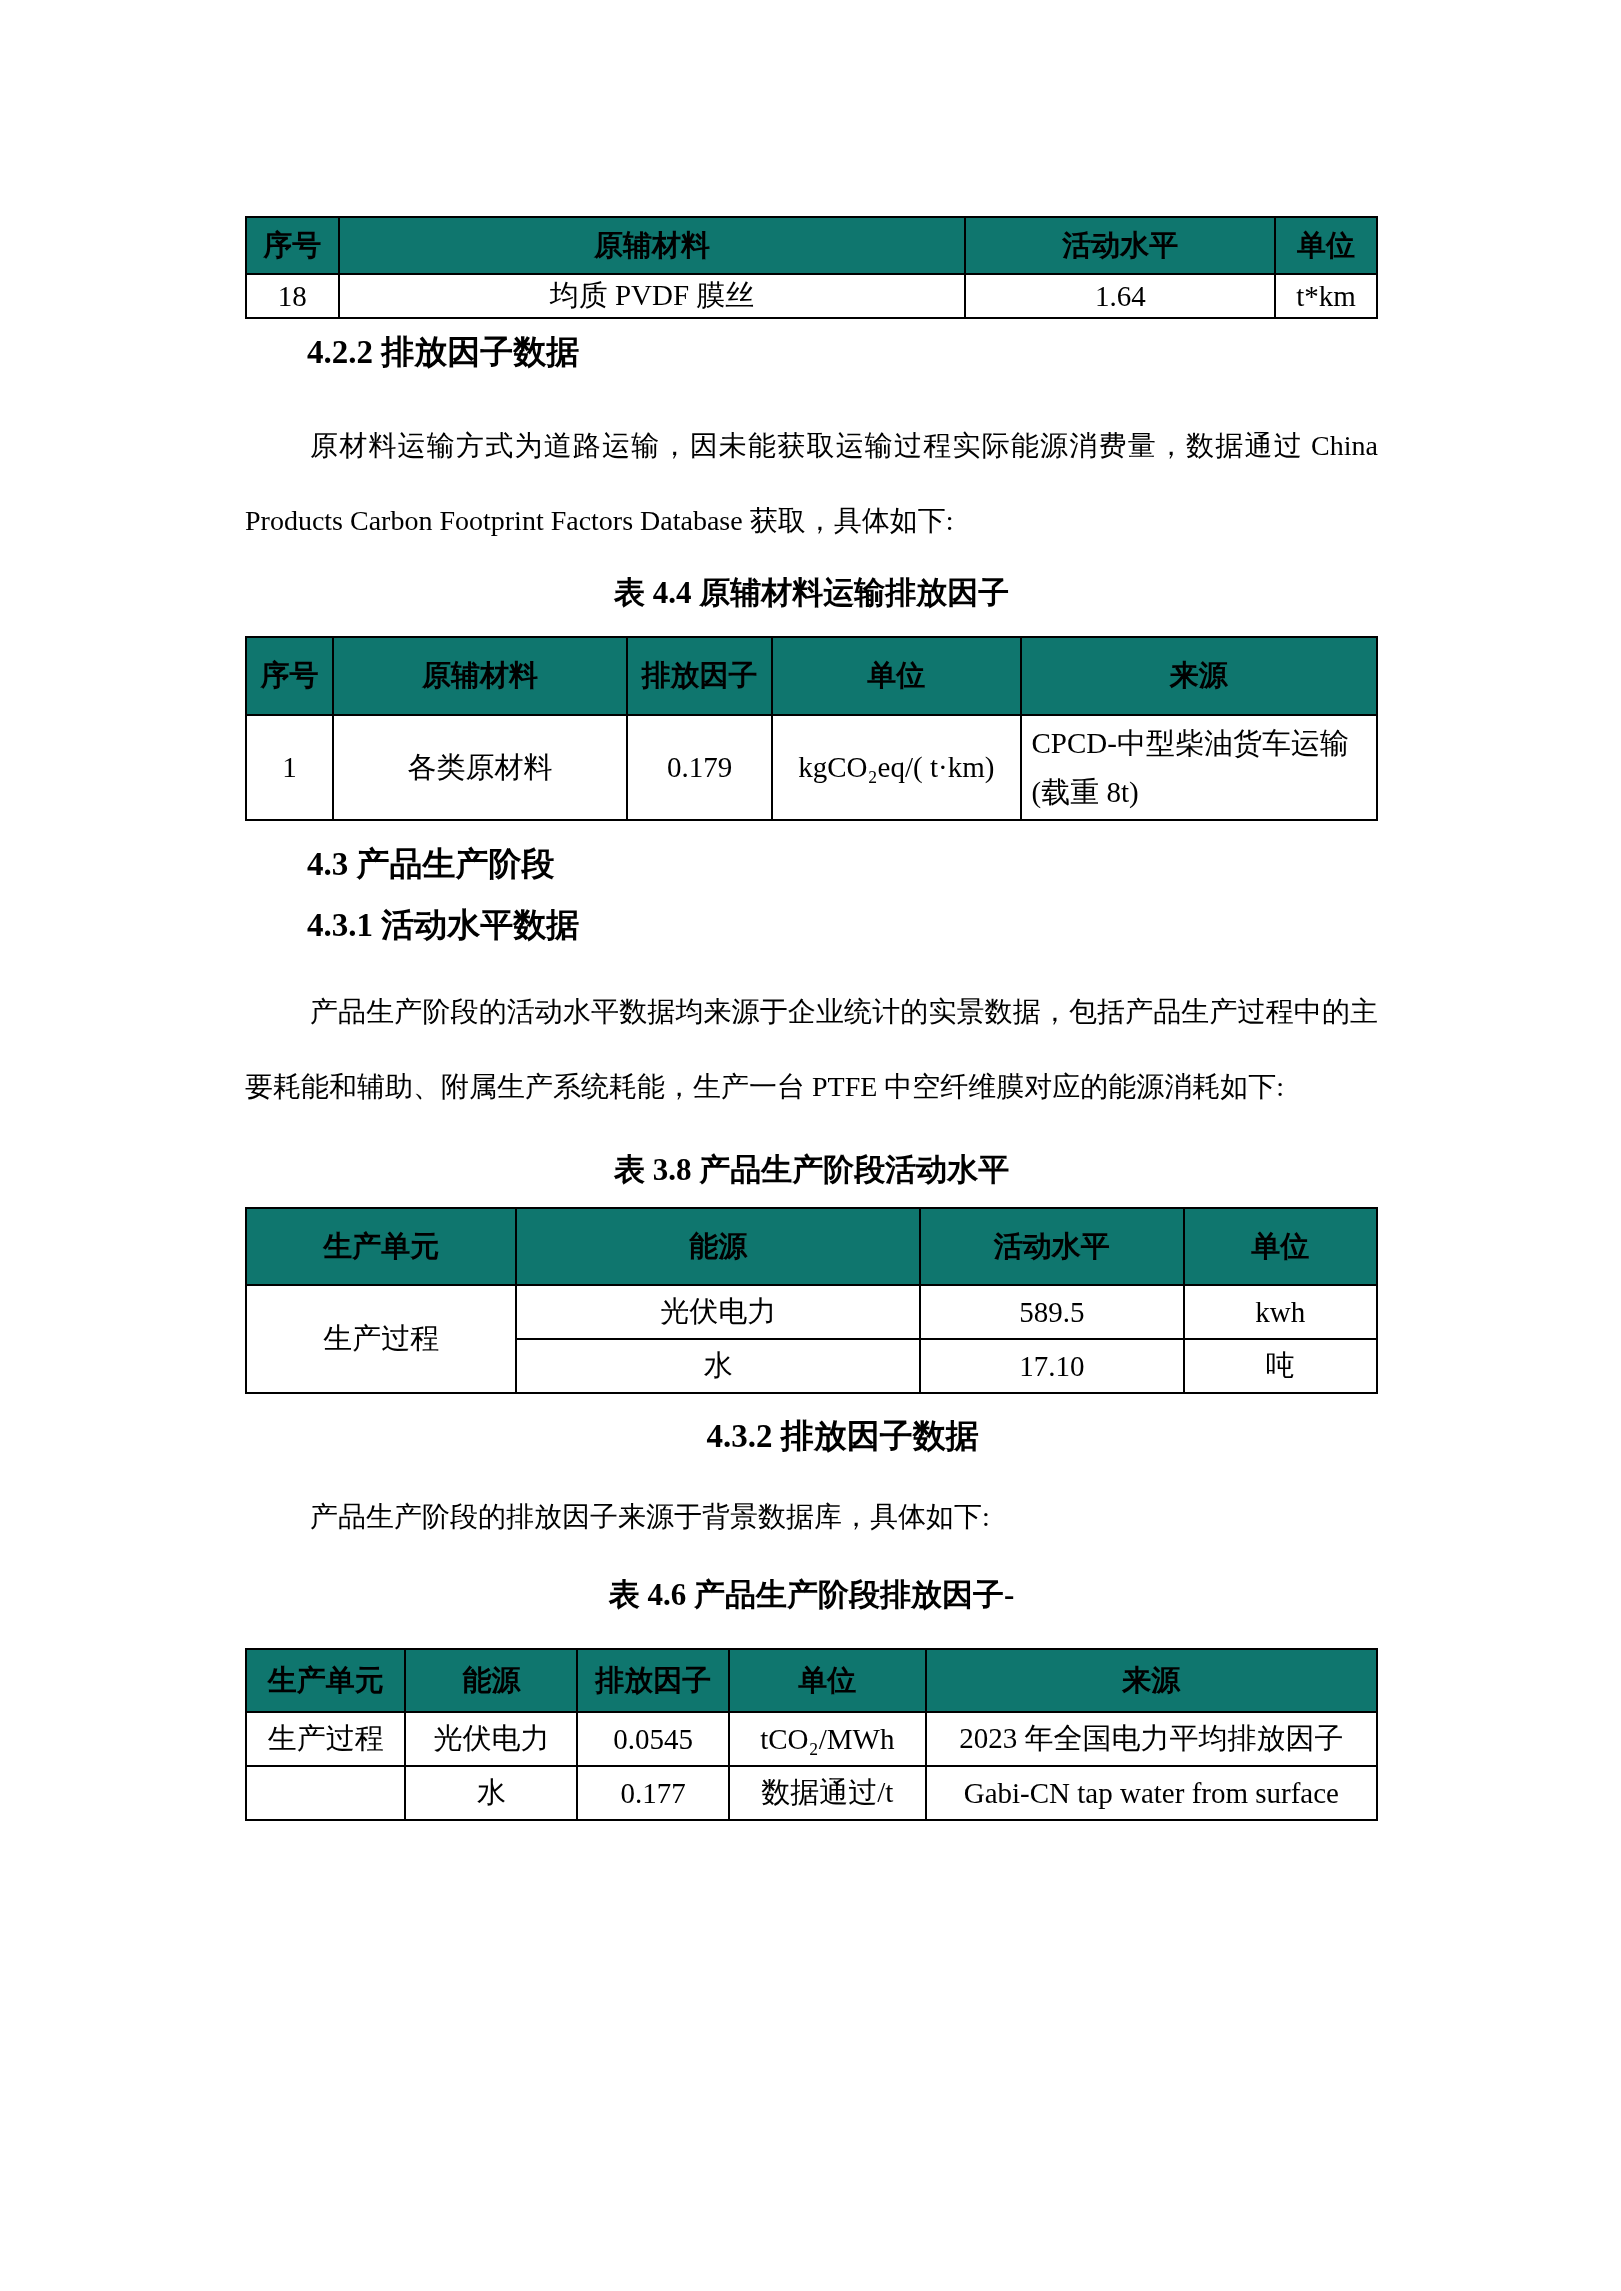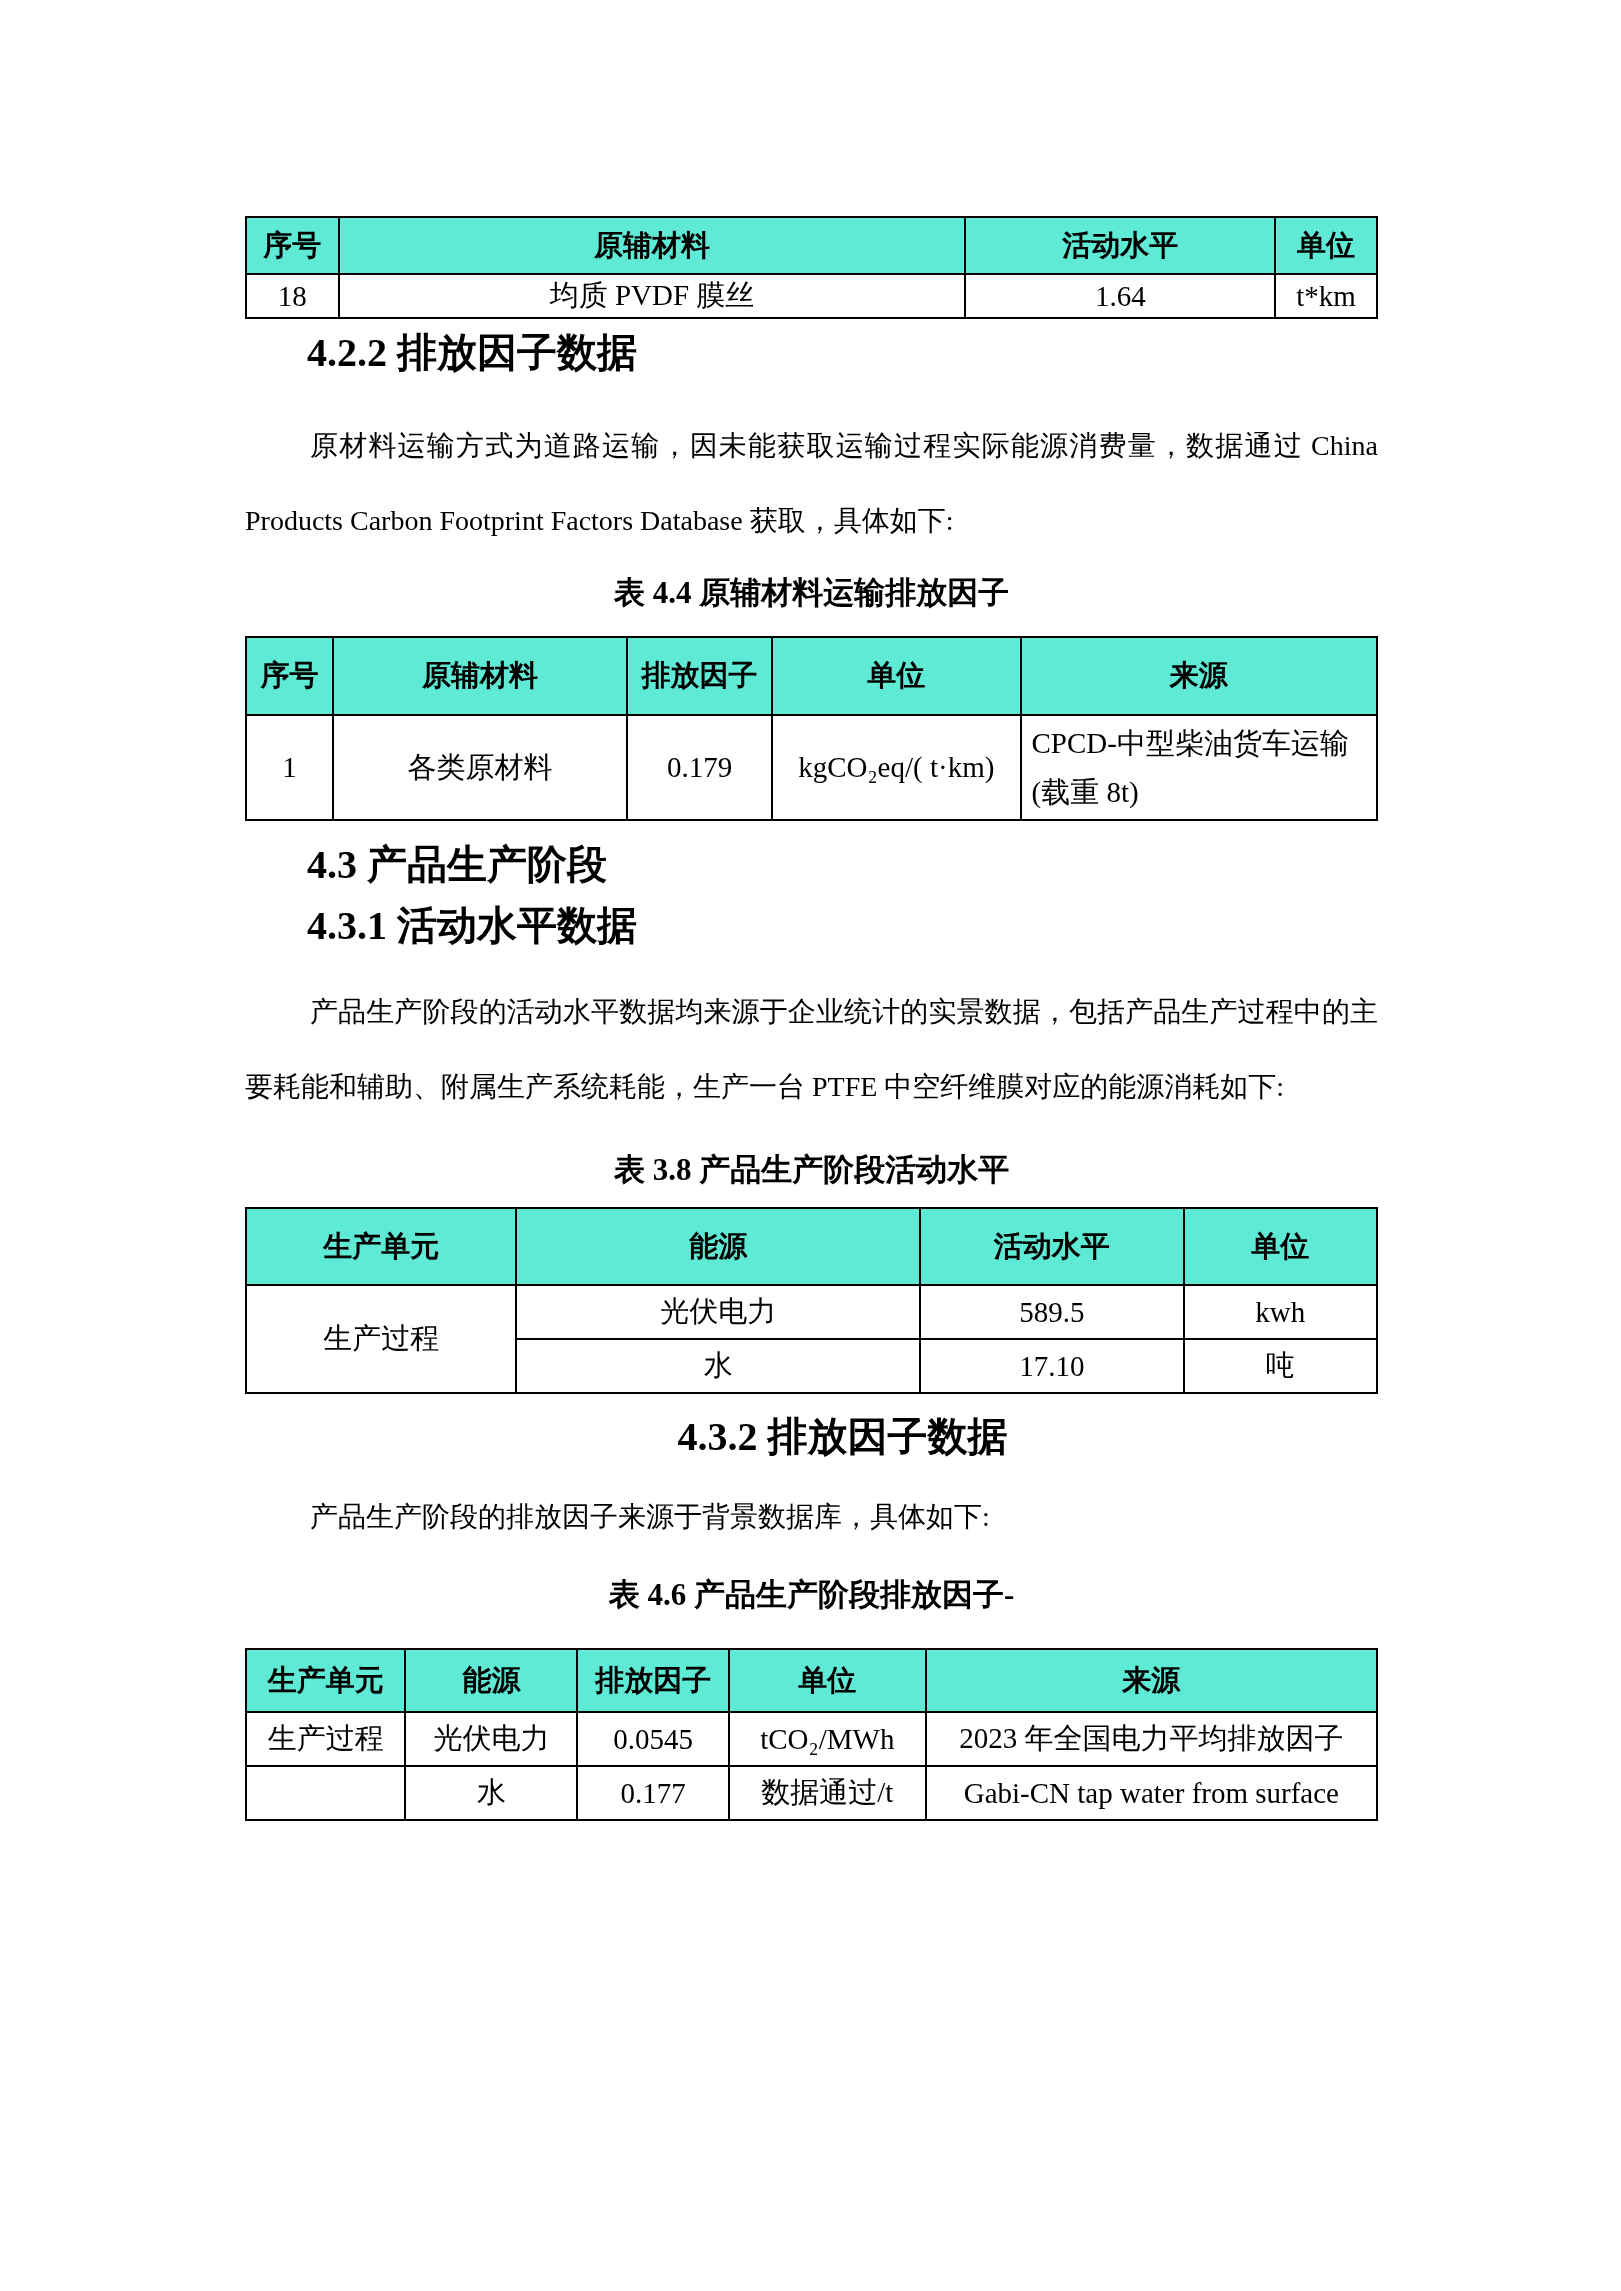--- a/index.html
+++ b/index.html
@@ -28,21 +28,21 @@
     font-size:29px;
     border:2.9px solid #000;
   }
   .tbl th, .tbl td {
     border:2px solid #000;
     vertical-align:middle;
     padding:0;
     overflow:hidden;
   }
   .tbl thead th {
-    background:#5eead4;
+    background:#0f766e;
     font-weight:bold;
     border-bottom:2.9px solid #000;
     margin-top:44px;
   }
   .t-cont { margin-top:216px; }
   .t-cont thead th { height:57px; }
   .t-cont tbody td { height:44px; }
 
   .t44 { margin-top:21.6px; }
   .t44 thead th { height:78px; }
@@ -52,21 +52,21 @@
   .t45 { margin-top:16.7px; }
   .t45 thead th { height:77px; }
   .t45 tbody td { height:54px; }
 
   .t46 { margin-top:32px; }
   .t46 thead th { height:63px; }
   .t46 tbody td { height:54px; }
 
   
   .hd {
-    font-size:40px;
+    font-size:33px;
     font-weight:bold;
     line-height:43px;
     padding-left:62px;
   }
   .hd-422 { margin-top:11.8px; }
   .hd-43  { margin-top:21.6px; }
   .hd-431 { margin-top:18px; }
   .hd-432 { margin-top:20.6px;text-align:center; }
 
   

